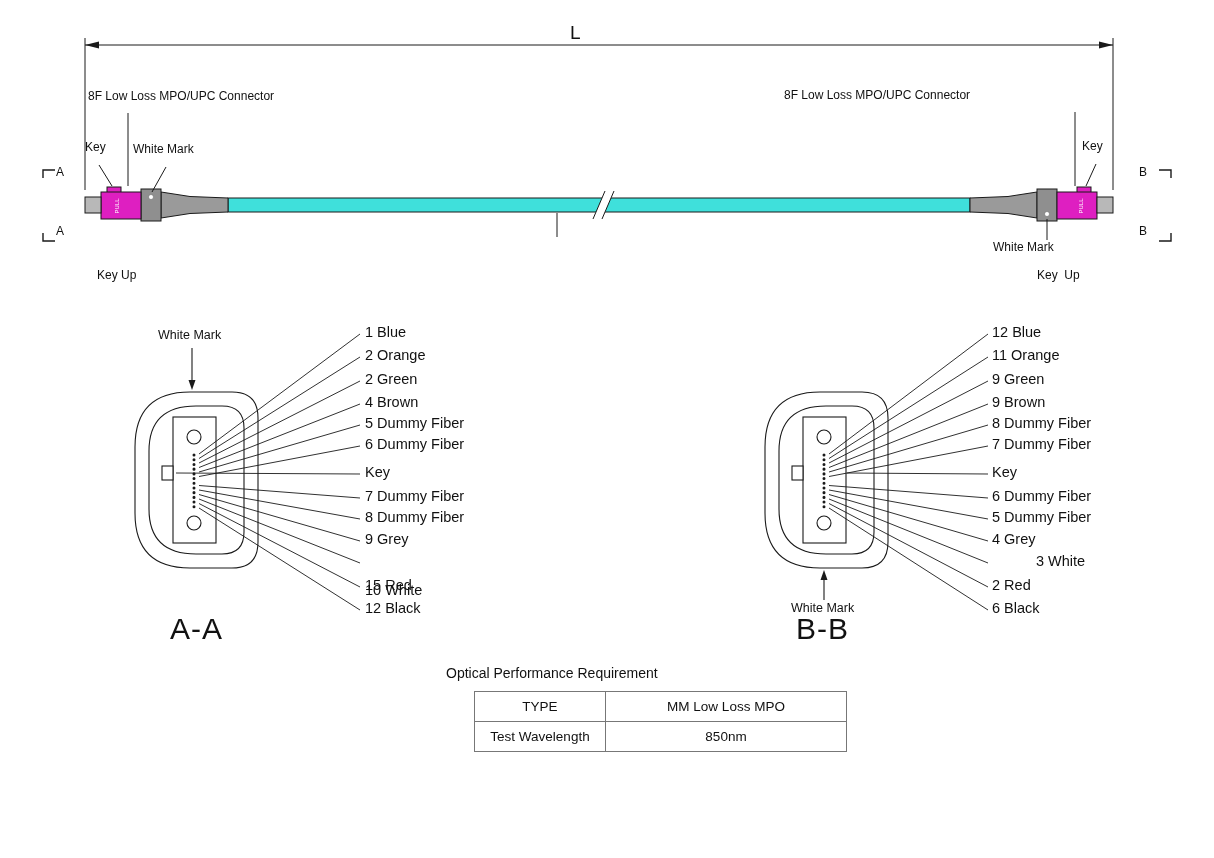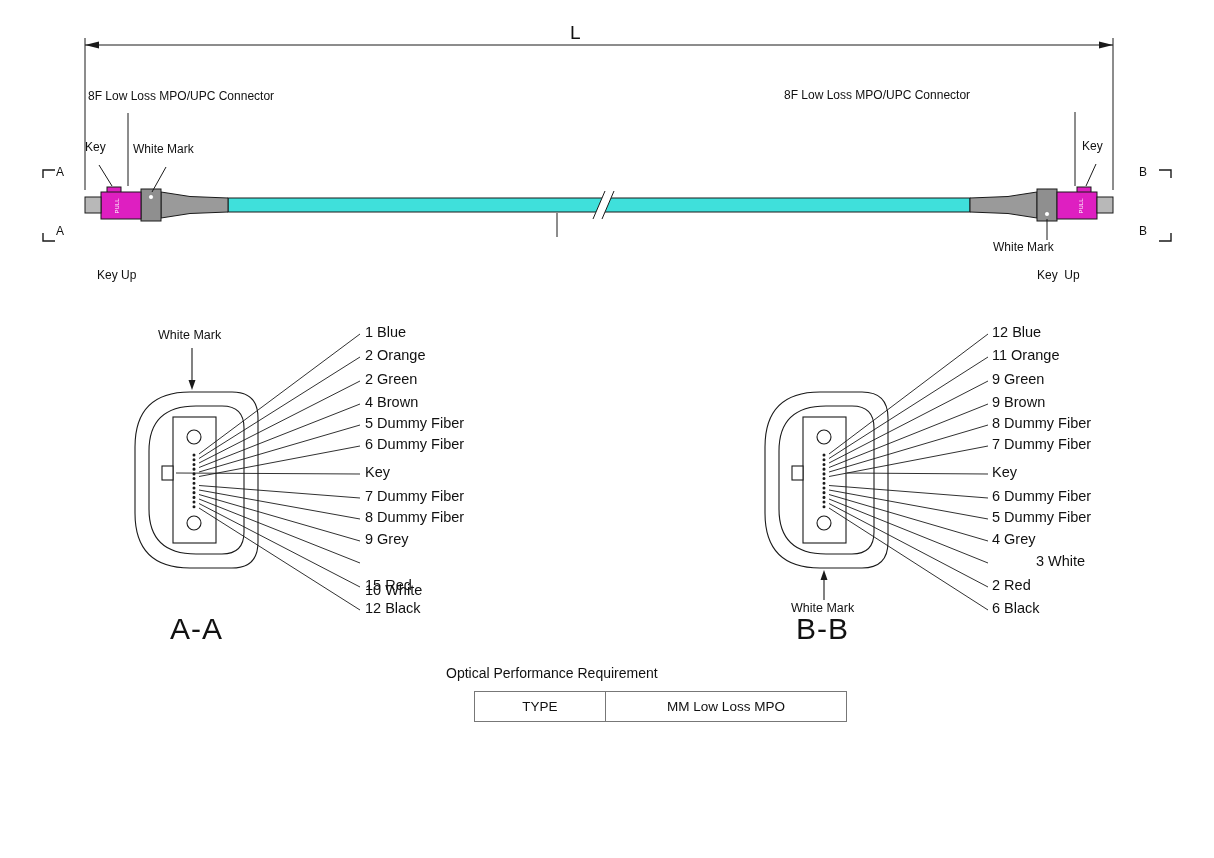--- a/index.html
+++ b/index.html
@@ -183,16 +183,20 @@
   <div class="lbl f14" style="left:992px;top:577px">2 Red</div>
   <div class="lbl f14" style="left:992px;top:600px">6 Black</div>
 
   <div class="tbl-title">Optical Performance Requirement</div>
   <table class="perf">
     <tbody>
       <tr>
         <td class="c1">TYPE</td>
         <td class="c2">MM Low Loss MPO</td>
       </tr>
+      <tr>
+        <td class="c1">Test Wavelength</td>
+        <td class="c2">850nm</td>
+      </tr>
     </tbody>
   </table>
 
 </div>
 
 </body></html>

